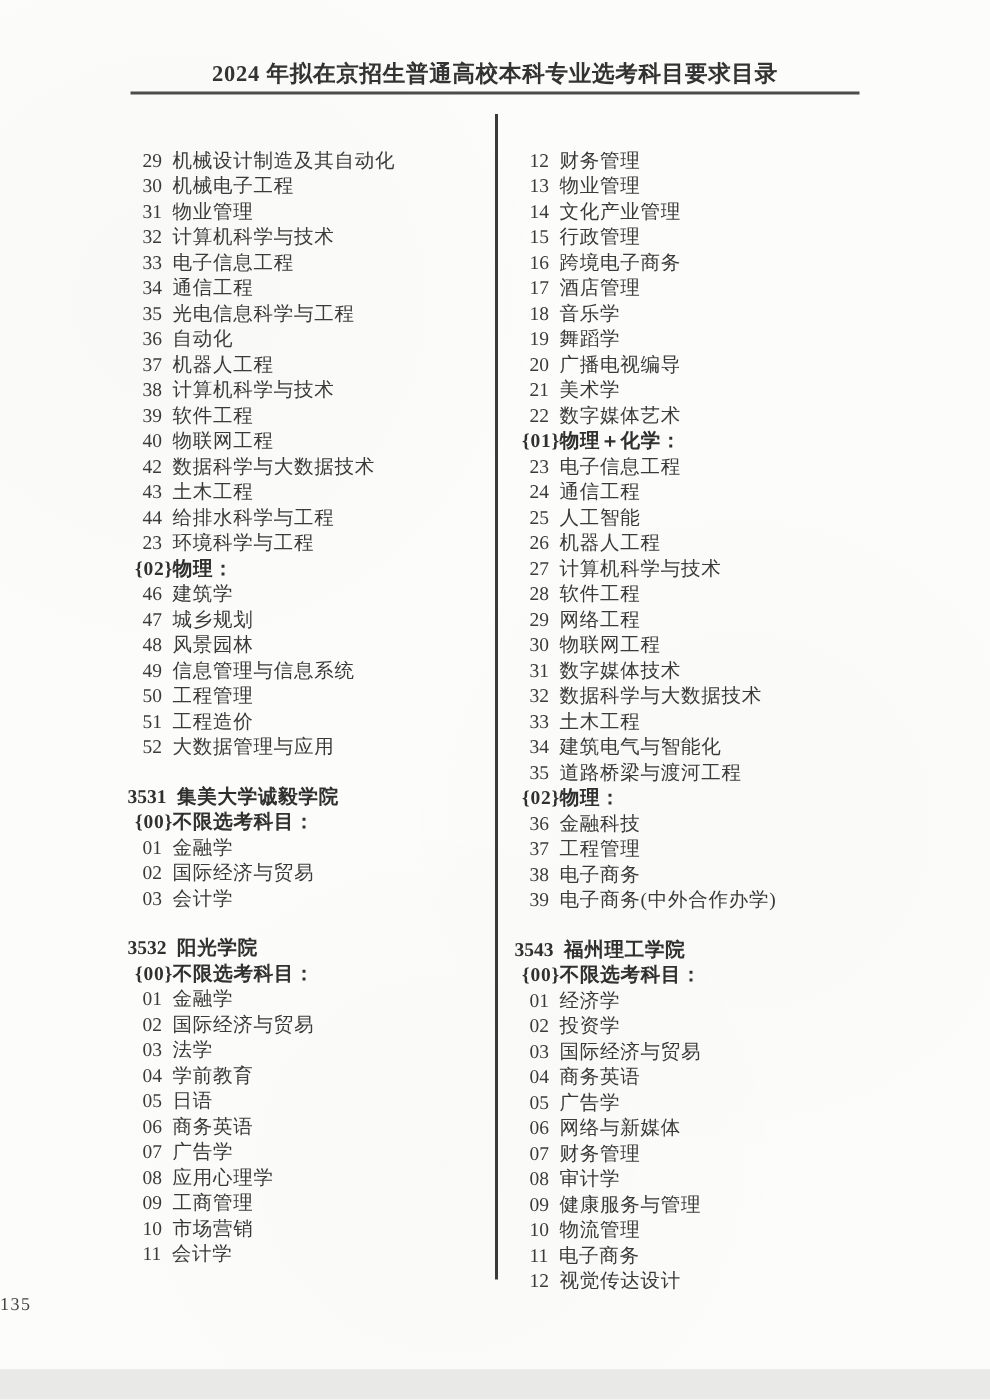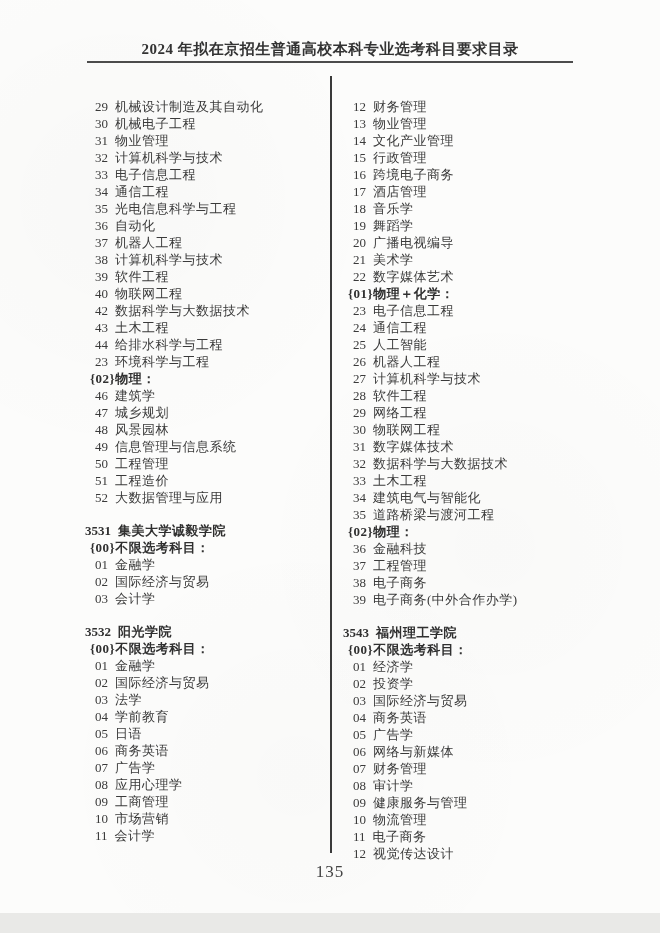--- a/index.html
+++ b/index.html
@@ -39,21 +39,21 @@
     display:flex;white-space:nowrap;
     color:#3a3a3a;
   }
   .line.gap{height:16px;}
   .line.item{padding-left:10px;}
   .line.req{padding-left:5px;font-weight:700;color:#303030;}
   .line.school{padding-left:0;font-weight:700;color:#303030;}
   .num{margin-right:7px;letter-spacing:0;}
   .pageno{
     position:absolute;top:862px;left:0;right:0;
-    text-align:center;font-size:17px;color:#444;
+    text-align:left;font-size:12px;color:#444;
     letter-spacing:1px;
   }
 </style>
 </head>
 <body>
 
 <div class="page">
   <div class="title">2024 年拟在京招生普通高校本科专业选考科目要求目录</div>
   <div class="rule"></div>
   <div class="divider"></div>

